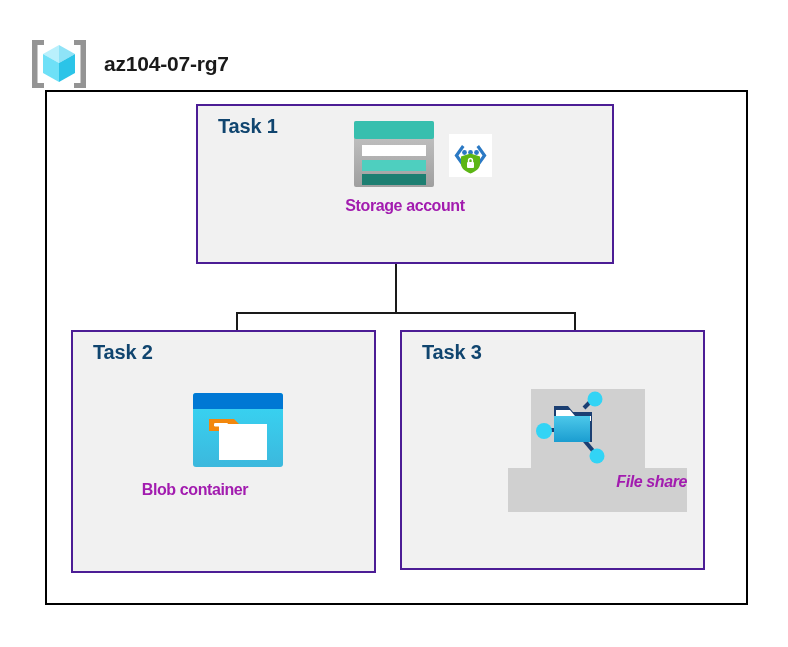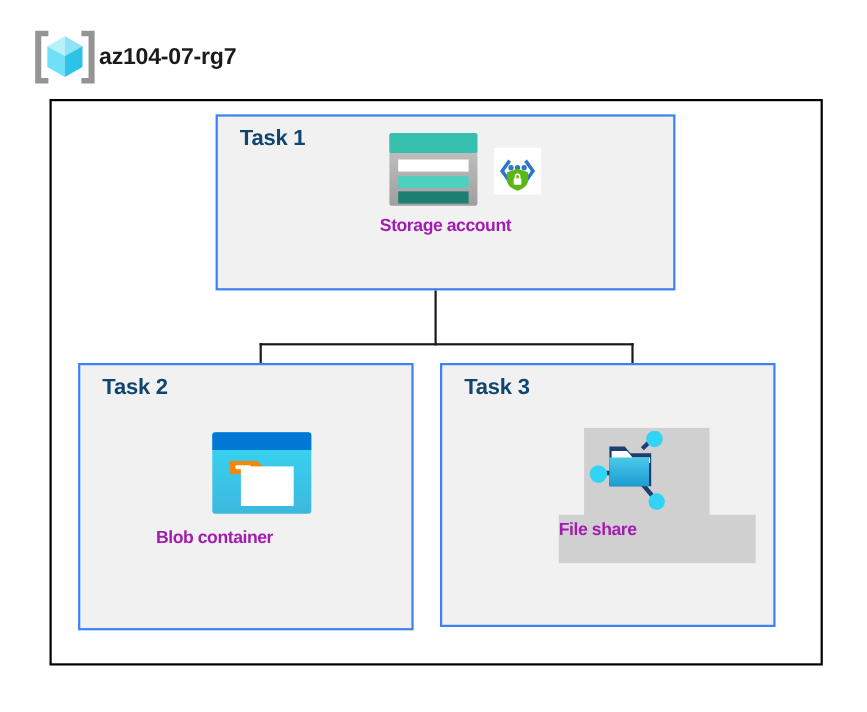--- a/index.html
+++ b/index.html
@@ -22,24 +22,25 @@
     left: 0; top: 0;
     width: 788px;
     height: 647px;
     background: #ffffff;
   }
 
   
   #rg-header {
     position: absolute;
     left: 28px;
-    top: 24px;
+    top: 36px;
     height: 56px;
     display: flex;
     align-items: center;
+    gap: 14px;
   }
   #rg-icon { width: 62px; height: 54px; display: block; }
   #rg-title {
     font-size: 21px;
     font-weight: bold;
     color: #1a1a1a;
     letter-spacing: -0.2px;
     white-space: nowrap;
   }
 
@@ -52,21 +53,21 @@
     height: 515px;
     border: 2px solid #000000;
     background: #ffffff;
     box-sizing: border-box;
   }
 
   
   .task-box {
     position: absolute;
     background: #f1f1f1;
-    border: 2px solid #3b82f6;
+    border: 2px solid #4c1d95;
     box-sizing: border-box;
   }
   #task-1-box { left: 196px; top: 104px; width: 418px; height: 160px; }
   #task-2-box { left: 71px;  top: 330px; width: 305px; height: 243px; padding-left: 16px; }
   #task-3-box { left: 400px; top: 330px; width: 305px; height: 240px; }
 
   .task-label {
     position: absolute;
     left: 20px;
     top: 9px;
@@ -82,21 +83,21 @@
     position: absolute;
     font-size: 16px;
     font-weight: bold;
     color: #a21caf;
     letter-spacing: -0.4px;
     white-space: nowrap;
     text-align: center;
   }
   #caption-storage   { left: 196px; top: 197px; width: 418px; }
   #caption-blob      { left: 71px;  top: 481px; width: 248px; }
-  #caption-fileshare { left: 508px; top: 473px; width: 179px; text-align: left; }
+  #caption-fileshare { left: 508px; top: 473px; width: 179px; text-align: right; font-style: italic; }
 
   
   .highlight {
     position: absolute;
     background: #d0d0d0;
   }
   #fs-icon-highlight { left: 531px; top: 389px; width: 114px; height: 80px; }
   #fs-text-highlight { left: 508px; top: 468px; width: 179px; height: 44px; }
 
   

